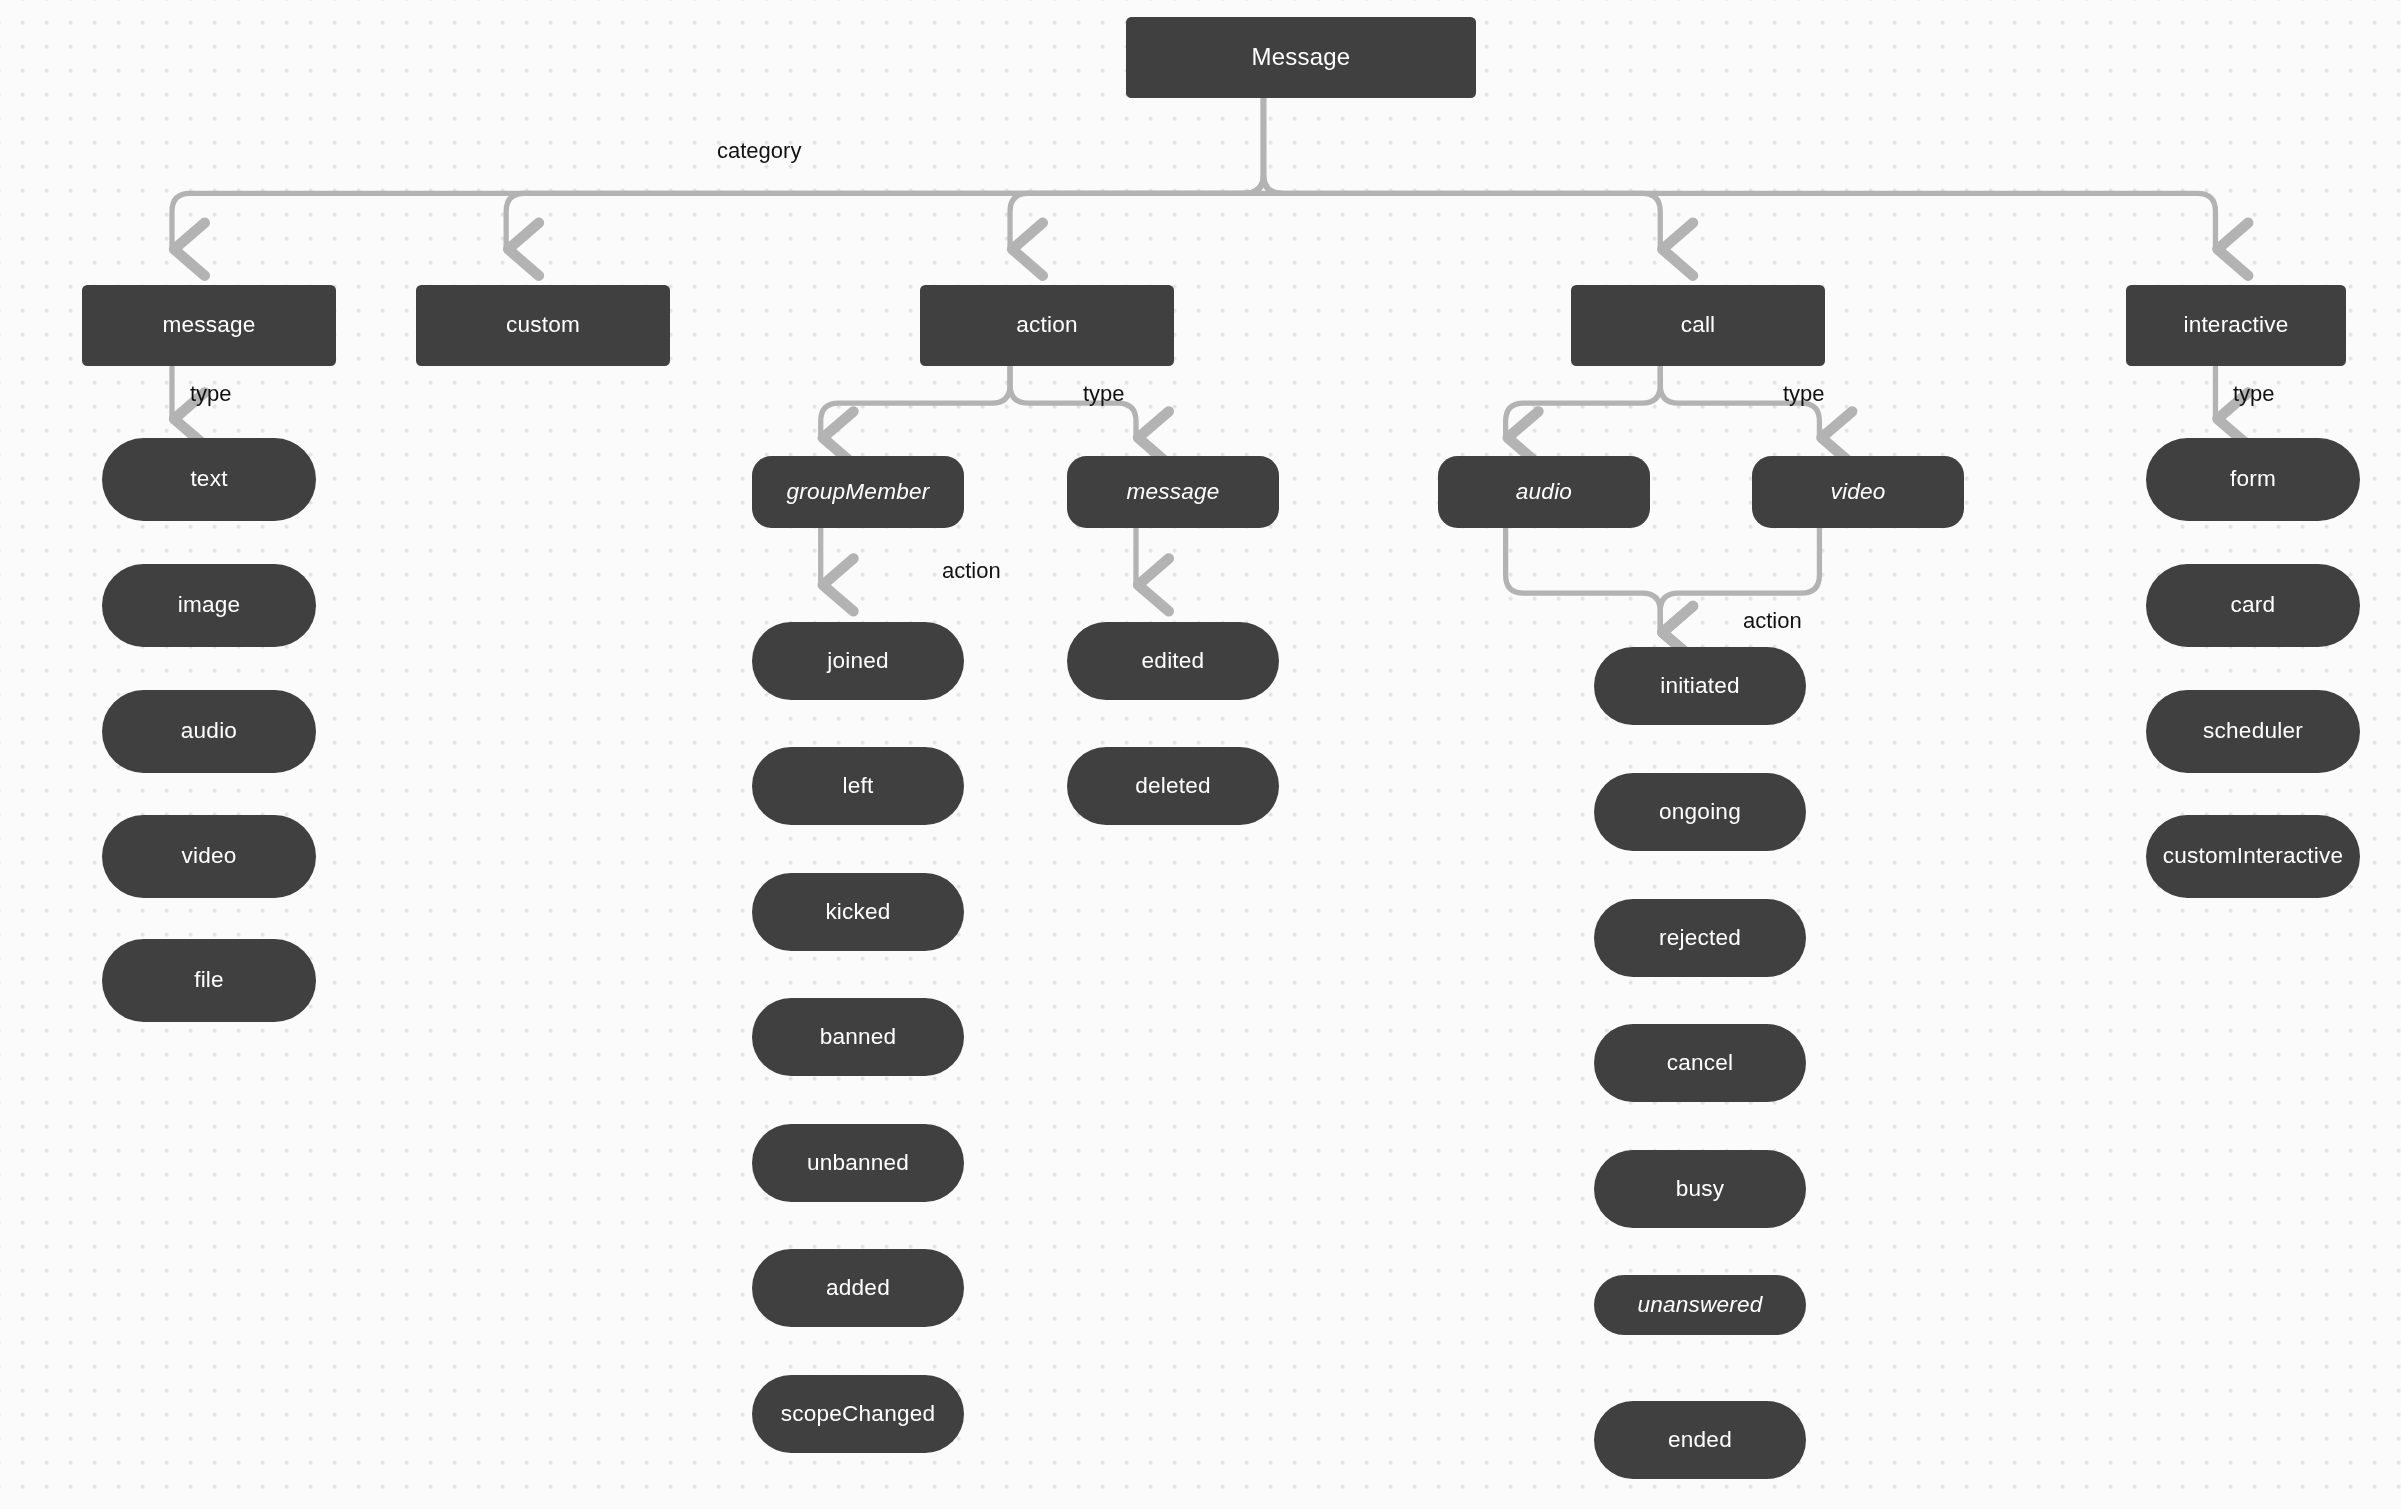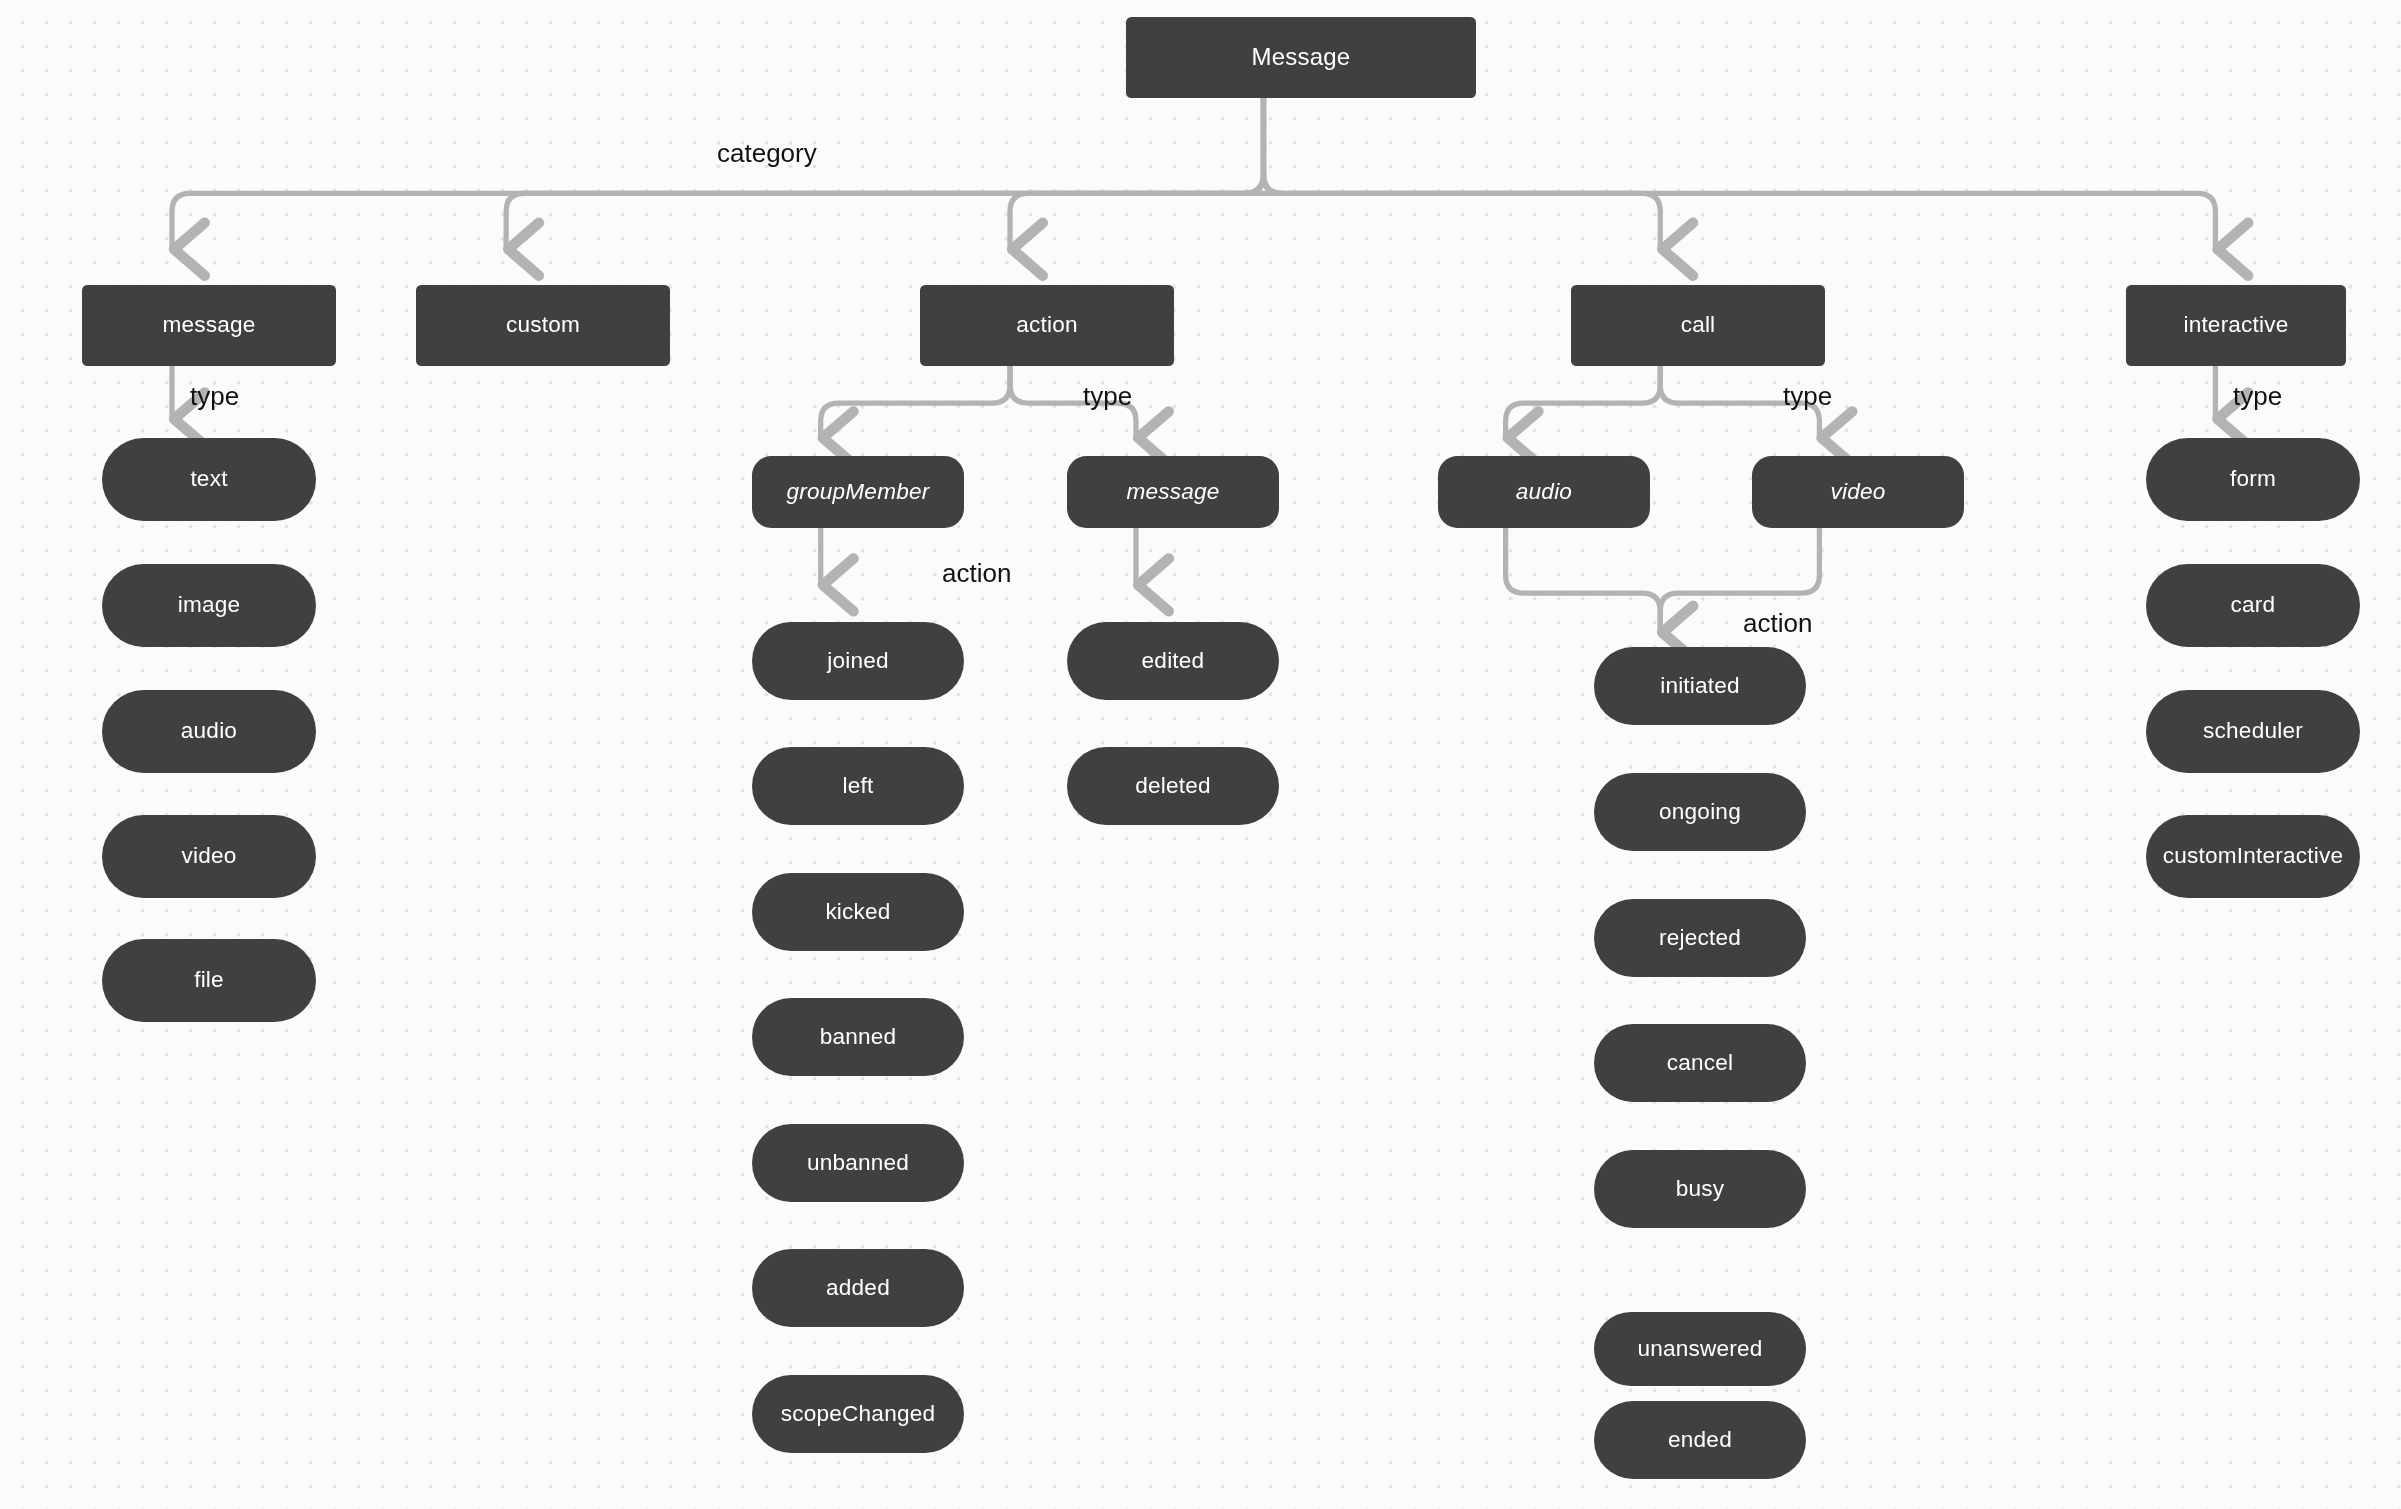--- a/index.html
+++ b/index.html
@@ -29,21 +29,21 @@
     box-shadow:0 0 0 0 rgba(0,0,0,0);
     margin-left:37px;
   }
   .node.root{border-radius:5.3px;font-size:24px;}
   .node.cat{border-radius:5.3px;}
   .node.mid{border-radius:19.6px;font-style:italic;}
   .node.leaf{border-radius:42px;}
   .edge-label{
     position:absolute;
     color:#121212;
-    font-size:26px;
+    font-size:22px;
     line-height:1;
     white-space:nowrap;
     font-family:"Liberation Sans","DejaVu Sans",sans-serif;
     text-align:center;
   }
 </style>
 </head>
 <body>
 
 <div id="canvas">
@@ -119,21 +119,21 @@
   <div class="node leaf" style="left:1030px;top:747px;width:212px;height:78px;">deleted</div>
 
   <div class="node mid" style="left:1401px;top:456px;width:212px;height:72px;">audio</div>
   <div class="node mid" style="left:1715px;top:456px;width:212px;height:72px;">video</div>
 
   <div class="node leaf" style="left:1557px;top:647px;width:212px;height:78px;">initiated</div>
   <div class="node leaf" style="left:1557px;top:773px;width:212px;height:78px;">ongoing</div>
   <div class="node leaf" style="left:1557px;top:899px;width:212px;height:78px;">rejected</div>
   <div class="node leaf" style="left:1557px;top:1024px;width:212px;height:78px;">cancel</div>
   <div class="node leaf" style="left:1557px;top:1150px;width:212px;height:78px;">busy</div>
-  <div class="node leaf" style="left:1557px;top:1312px;width:212px;height:74px;">unanswered</div>
+  <div class="node leaf" style="left:1557px;top:1275px;width:212px;height:60px;font-style:italic;">unanswered</div>
   <div class="node leaf" style="left:1557px;top:1401px;width:212px;height:78px;">ended</div>
 
   <div class="node leaf" style="left:2109px;top:438px;width:214px;height:83px;">form</div>
   <div class="node leaf" style="left:2109px;top:564px;width:214px;height:83px;">card</div>
   <div class="node leaf" style="left:2109px;top:690px;width:214px;height:83px;">scheduler</div>
   <div class="node leaf" style="left:2109px;top:815px;width:214px;height:83px;">customInteractive</div>
 
 </div>
 
 

